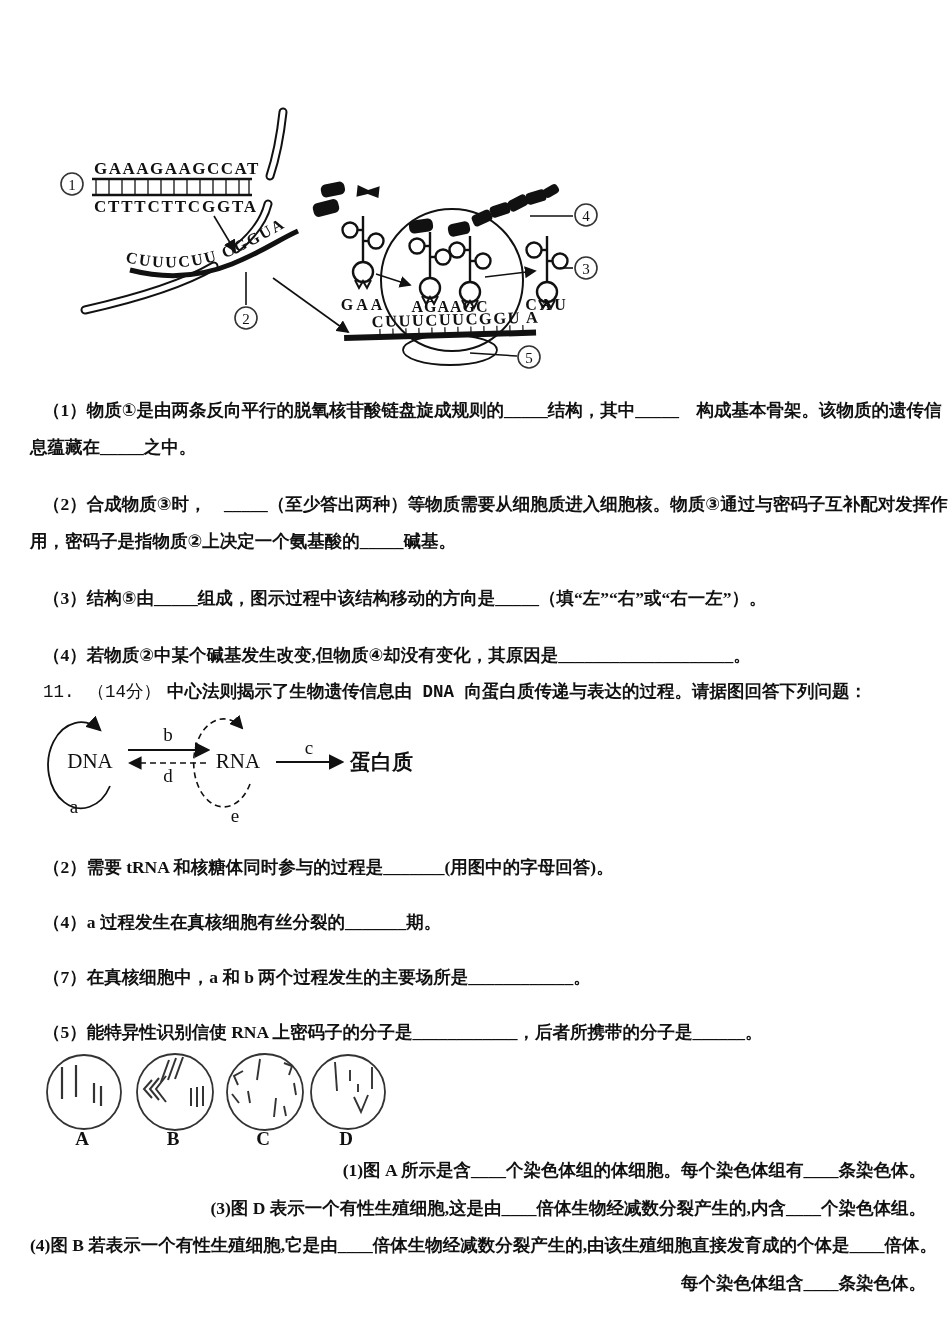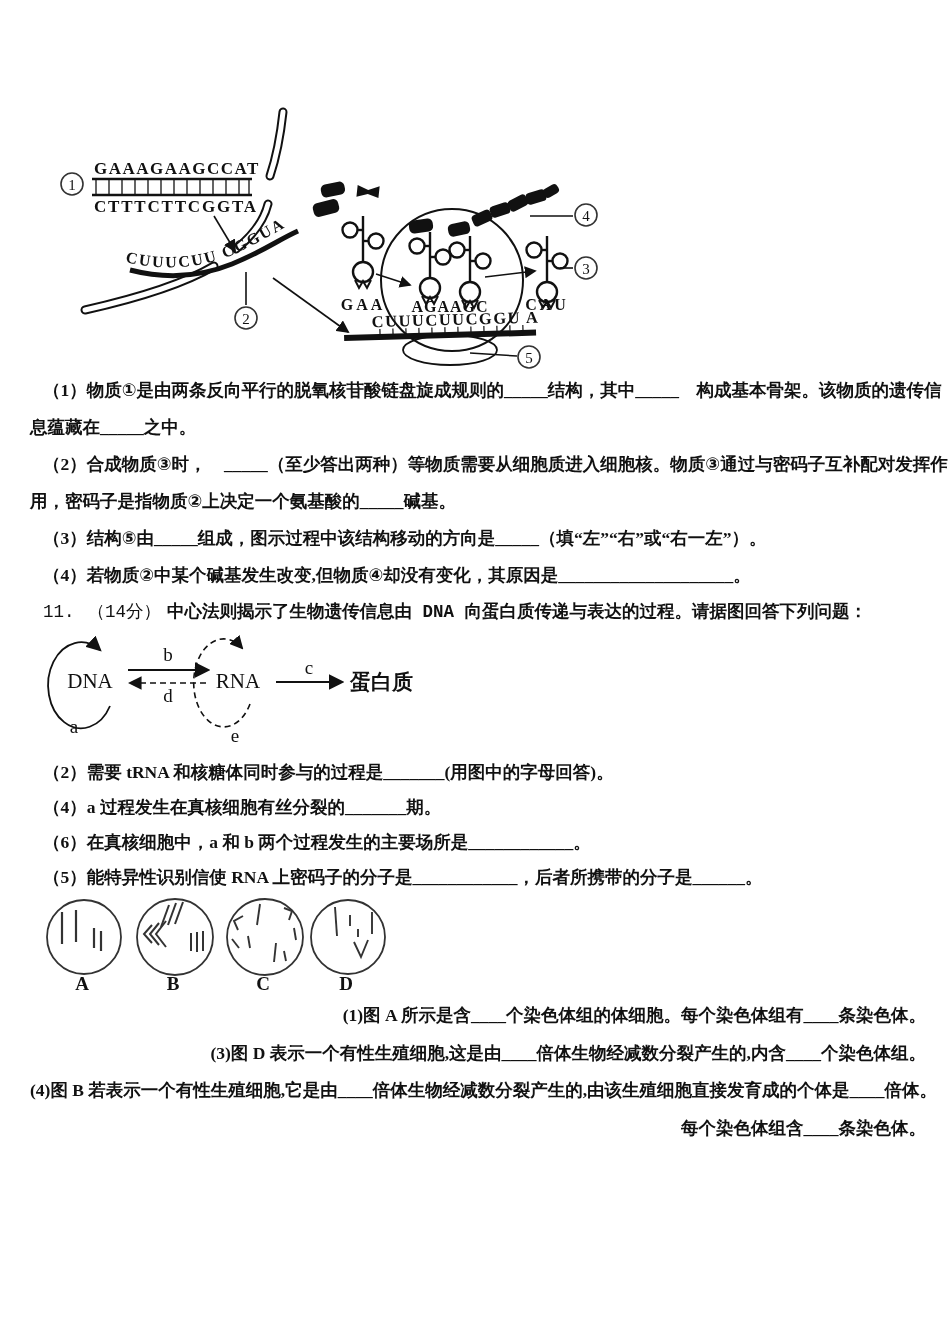--- a/index.html
+++ b/index.html
@@ -8,21 +8,21 @@
     overflow:hidden;color:#111;
     font-family:"Liberation Serif","DejaVu Serif","DejaVu Sans",serif;
   }
   .line{
     margin:0;padding:0 24px 0 30px;font-size:17.5px;font-weight:bold;
     white-space:nowrap;color:#111;
   }
   .q10 .line{line-height:37px;}
   .q11sub .line{line-height:35px;}
   .q12sub .line{line-height:37.5px;text-align:right;}
-  .indent{text-indent:13px;}
+  .indent{text-indent:13px;margin-top:20px;}
   .hline{margin:0;padding:0 24px 0 30px;font-size:17.5px;line-height:36px;white-space:nowrap;font-family:Liberation Mono, monospace;}
   .hline .qnum{font-weight:normal;margin-right:13px;}
   .hline .qscore{font-weight:normal;margin-right:6px;}
   .hline .qintro{font-weight:bold;}
   svg{display:block;}
   svg text{fill:#111;}
   .seq{font-family:"Liberation Serif","DejaVu Serif",serif;font-weight:bold;}
   .dgsans{font-family:"Liberation Serif","DejaVu Serif",serif;}
 </style>
 </head>
@@ -209,21 +209,21 @@
     <text class="dgsans" x="207" y="112" text-anchor="middle" font-size="19">e</text>
 
     <line x1="248" y1="52" x2="314" y2="52" stroke="#111" stroke-width="1.8" marker-end="url(#ah2)"></line>
     <text class="dgsans" x="281" y="44" text-anchor="middle" font-size="19">c</text>
     <text x="322" y="59" font-size="21" font-weight="bold">蛋白质</text>
   </svg>
 
   <div class="q11sub" style="margin-top:5px">
     <p class="line indent">（2）需要 tRNA 和核糖体同时参与的过程是_______(用图中的字母回答)。</p>
     <p class="line indent">（4）a 过程发生在真核细胞有丝分裂的_______期。</p>
-    <p class="line indent">（6）在真核细胞中，a 和 b 两个过程发生的主要场所是____________。</p>
+    <p class="line indent">（7）在真核细胞中，a 和 b 两个过程发生的主要场所是____________。</p>
     <p class="line indent">（5）能特异性识别信使 RNA 上密码子的分子是____________，后者所携带的分子是______。</p>
   </div>
 
 
   <svg width="370" height="100" viewBox="0 0 370 100" style="margin-left:38px">
     <g fill="none" stroke="#333" stroke-width="1.8">
       <circle cx="46" cy="42" r="37"></circle>
       <circle cx="137" cy="42" r="38"></circle>
       <circle cx="227" cy="42" r="38"></circle>
       <circle cx="310" cy="42" r="37"></circle>

